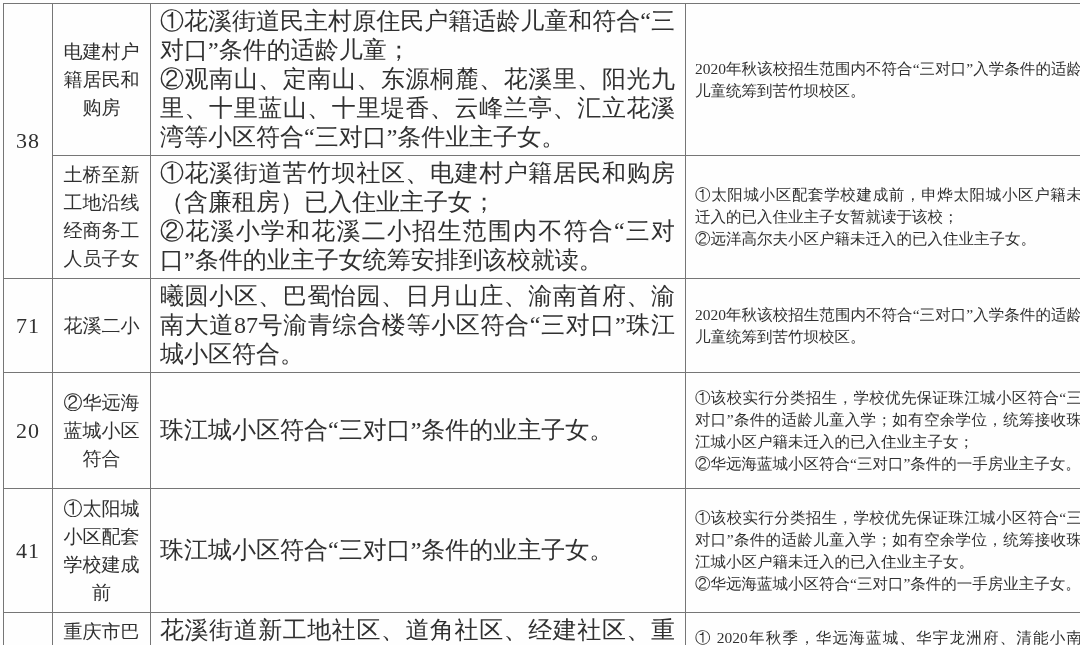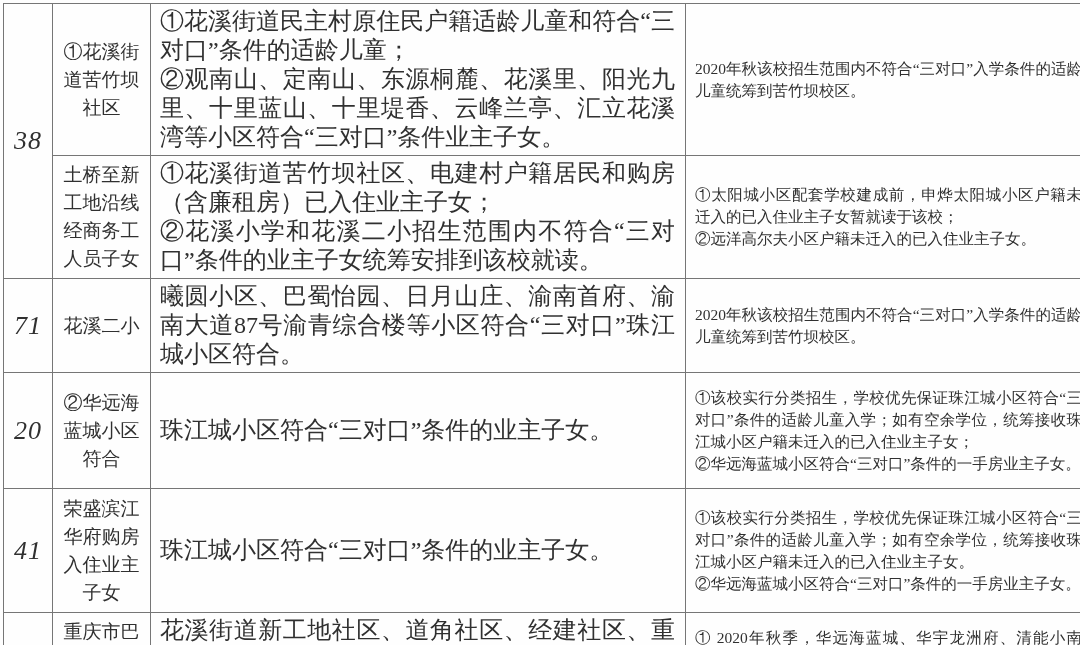--- a/index.html
+++ b/index.html
@@ -20,23 +20,22 @@
     border-collapse: collapse;
     table-layout: fixed;
   }
   td {
     border: 1px solid #767676;
     vertical-align: middle;
     overflow: hidden;
   }
   td.no {
     text-align: center;
-    font-size: 26px;
+    font-size: 22px;
     letter-spacing: 1px;
-    font-style: italic;
   }
   td.school {
     text-align: center;
     font-size: 19px;
     line-height: 28px;
     padding: 2px 4px;
   }
   td.scope {
     font-size: 24px;
     line-height: 29px;
@@ -59,21 +58,21 @@
   <table class="enroll">
     <colgroup>
       <col style="width:49px">
       <col style="width:98px">
       <col style="width:535px">
       <col style="width:405px">
     </colgroup>
     <tbody>
         <tr style="height:109px">
       <td class="no" rowspan="2">38</td>
-      <td class="school">①花溪街道苦竹坝社区</td>
+      <td class="school">电建村户籍居民和购房</td>
       <td class="scope">①花溪街道民主村原住民户籍适龄儿童和符合“三对口”条件的适龄儿童；
 ②观南山、定南山、东源桐麓、花溪里、阳光九里、十里蓝山、十里堤香、云峰兰亭、汇立花溪湾等小区符合“三对口”条件业主子女。</td>
       <td class="remark">2020年秋该校招生范围内不符合“三对口”入学条件的适龄儿童统筹到苦竹坝校区。</td>
     </tr>
     <tr style="height:113px">
       <td class="school">土桥至新工地沿线经商务工人员子女</td>
       <td class="scope">①花溪街道苦竹坝社区、电建村户籍居民和购房（含廉租房）已入住业主子女；
 ②花溪小学和花溪二小招生范围内不符合“三对口”条件的业主子女统筹安排到该校就读。</td>
       <td class="remark">①太阳城小区配套学校建成前，申烨太阳城小区户籍未迁入的已入住业主子女暂就读于该校；
 ②远洋高尔夫小区户籍未迁入的已入住业主子女。</td>
@@ -86,21 +85,21 @@
     </tr>
     <tr style="height:116px">
       <td class="no">20</td>
       <td class="school">②华远海蓝城小区符合</td>
       <td class="scope">珠江城小区符合“三对口”条件的业主子女。</td>
       <td class="remark">①该校实行分类招生，学校优先保证珠江城小区符合“三对口”条件的适龄儿童入学；如有空余学位，统筹接收珠江城小区户籍未迁入的已入住业主子女；
 ②华远海蓝城小区符合“三对口”条件的一手房业主子女。</td>
     </tr>
     <tr style="height:124px">
       <td class="no">41</td>
-      <td class="school">荣盛滨江华府购房入住业主子女</td>
+      <td class="school">①太阳城小区配套学校建成前</td>
       <td class="scope">珠江城小区符合“三对口”条件的业主子女。</td>
       <td class="remark">①该校实行分类招生，学校优先保证珠江城小区符合“三对口”条件的适龄儿童入学；如有空余学位，统筹接收珠江城小区户籍未迁入的已入住业主子女。
 ②华远海蓝城小区符合“三对口”条件的一手房业主子女。</td>
     </tr>
     <tr style="height:83px">
       <td class="no">42</td>
       <td class="school">重庆市巴南区道角小学校</td>
       <td class="scope">花溪街道新工地社区、道角社区、经建社区、重工社区、走马梁社区、建新村部分户籍适龄儿童和符合条件的流动人口子女。</td>
       <td class="remark">① 2020年秋季，华远海蓝城、华宇龙洲府、清能小南海、荣盛滨江华府购房入住业主子女。
 ②龙洲湾新区，土桥至新工地沿线经商务工人员子女。</td>

